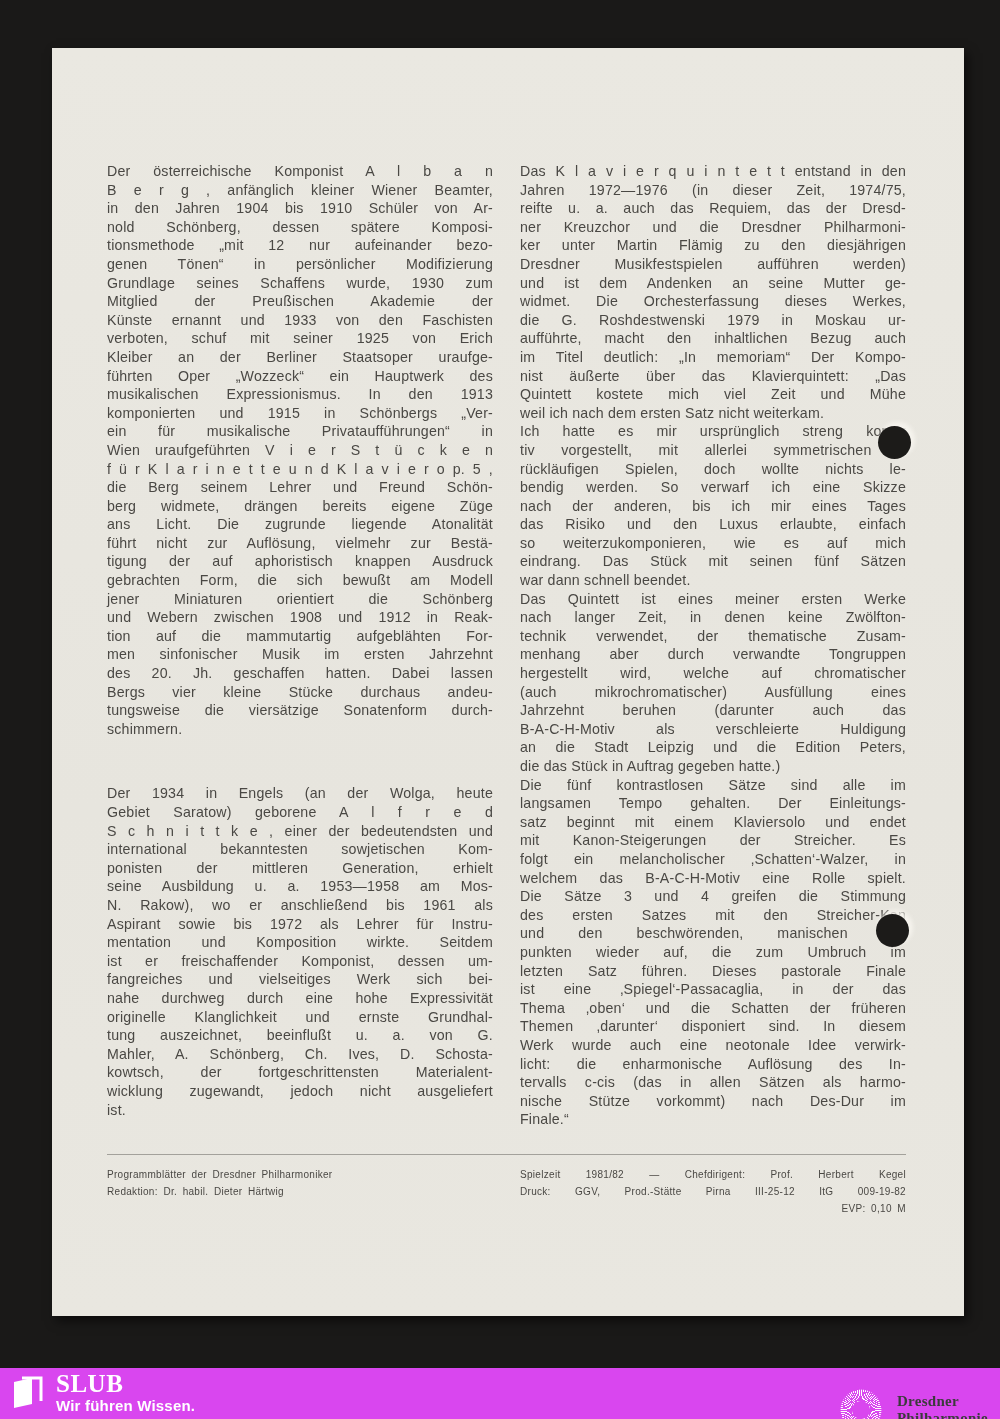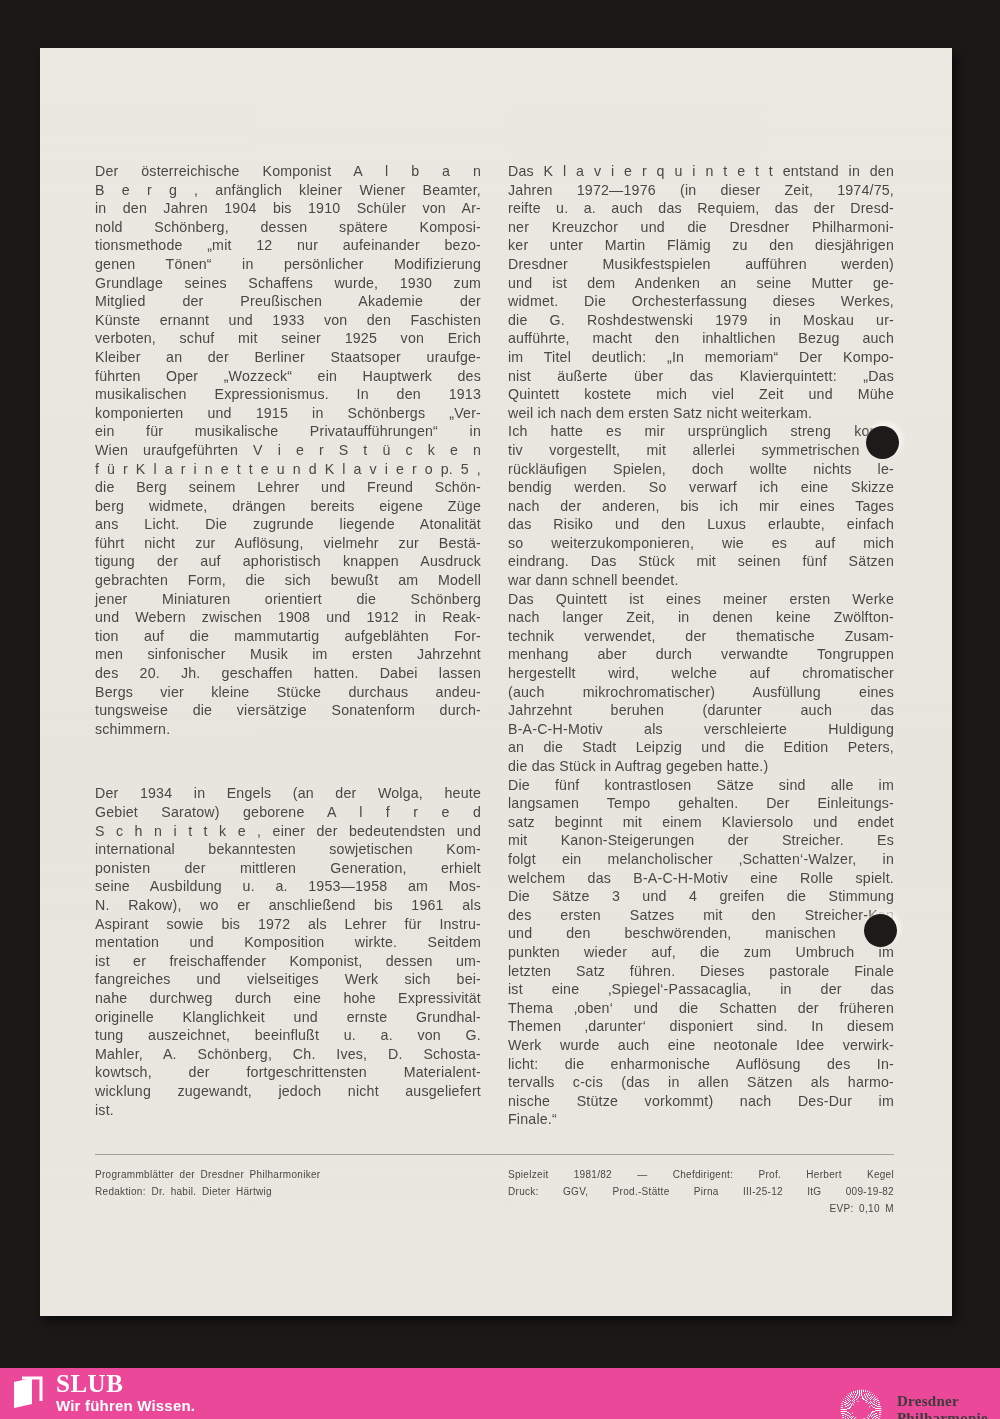--- a/index.html
+++ b/index.html
@@ -1,18 +1,18 @@
 <!DOCTYPE html>
 <html><head>
 <meta charset="utf-8">
 <style>
   html,body { margin:0; padding:0; background:#000; }
   .stage { position:relative; width:1000px; height:1419px; background:#1a1918; overflow:hidden;
            font-family:"Liberation Sans", sans-serif; }
-  .paper { position:absolute; left:40px; top:48px; width:912px; height:1268px;
+  .paper { position:absolute; left:52px; top:48px; width:912px; height:1268px;
            background:linear-gradient(180deg,#eae8e1 0%,#e7e5de 60%,#e9e7e0 100%);
            box-shadow:4px 5px 10px rgba(0,0,0,0.55); }
   .text-area { position:absolute; left:55px; top:114px; display:flex; gap:27px; }
   .col { width:386px; }
   .line { font-size:14.2px; line-height:18.6px; color:#4a4844; letter-spacing:0.2px;
           text-align:justify; text-align-last:justify; white-space:normal; }
   .para .line:last-child { text-align-last:left; }
   .gap-before { margin-top:46px; }
   .page-footer { position:absolute; left:55px; top:1106px; width:799px;
                  border-top:1px solid #a3a19b; padding-top:11px;
@@ -20,21 +20,21 @@
   .pf-left { width:370px; }
   .pf-right { width:386px; }
   .page-footer .line { font-size:10px; line-height:17px; word-spacing:2.5px; letter-spacing:0.3px; }
   .pf-left .line { text-align:left; text-align-last:left; }
   .pf-right .line { text-align:justify; text-align-last:justify; }
   .pf-right .line:last-child { text-align-last:right; }
   .hole { position:absolute; width:33px; height:33px; border-radius:50%; background:#1c1b19;
           box-shadow:3px -3px 4px 1px rgba(248,246,240,0.85); }
   .hole-1 { left:826px; top:378px; }
   .hole-2 { left:824px; top:866px; }
-  .bottom-bar { position:absolute; left:0; top:1368px; width:1000px; height:51px; background:#ec4899;
+  .bottom-bar { position:absolute; left:0; top:1368px; width:1000px; height:51px; background:#d946ef;
                 display:flex; align-items:center; justify-content:space-between; }
   .slub { display:flex; align-items:center; gap:13px; padding-left:13px; cursor:pointer; }
   .slub-text { display:flex; flex-direction:column; }
   .slub-name { font-family:"Liberation Serif", serif; font-weight:bold; font-size:25px;
                line-height:22px; color:#ffffff; letter-spacing:0.5px; }
   .slub-tag { font-size:15px; font-weight:bold; color:#ffffff; margin-top:2px; letter-spacing:0.2px; }
   .dp { display:flex; align-items:center; gap:13px; padding-right:12px; cursor:pointer;margin-top:32px; }
   .dp-burst { width:46px; height:46px; border-radius:50%;
               background:repeating-conic-gradient(#fdfdfc 0deg 2deg, rgba(255,255,255,0) 2deg 6deg);
               -webkit-mask:radial-gradient(circle closest-side, transparent 0 37%, #000 41% 86%, transparent 91%);

